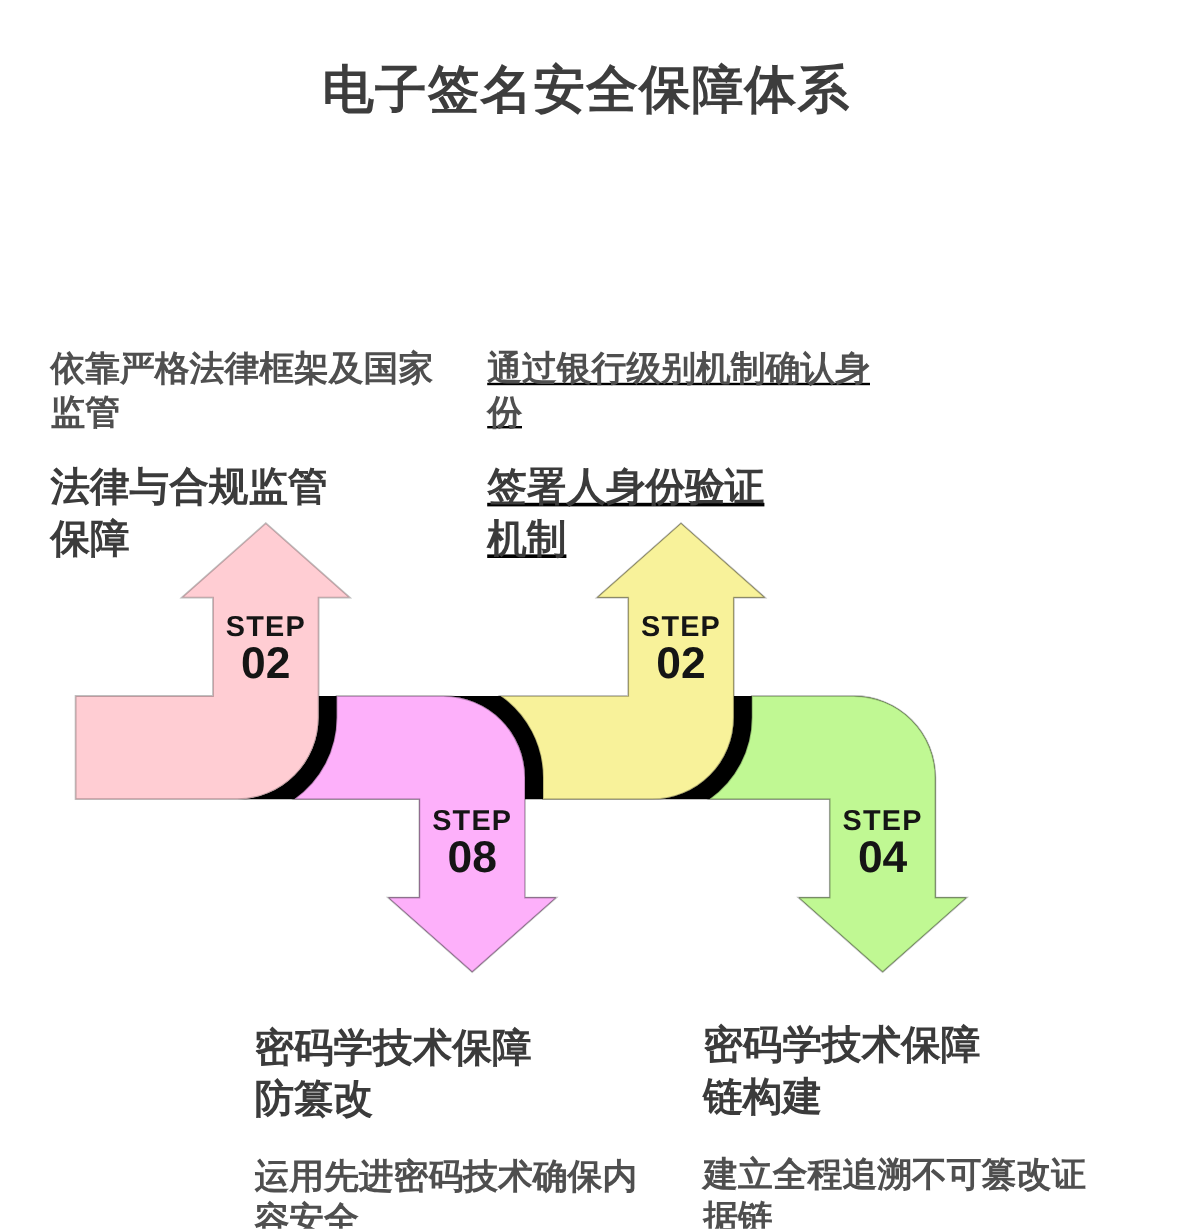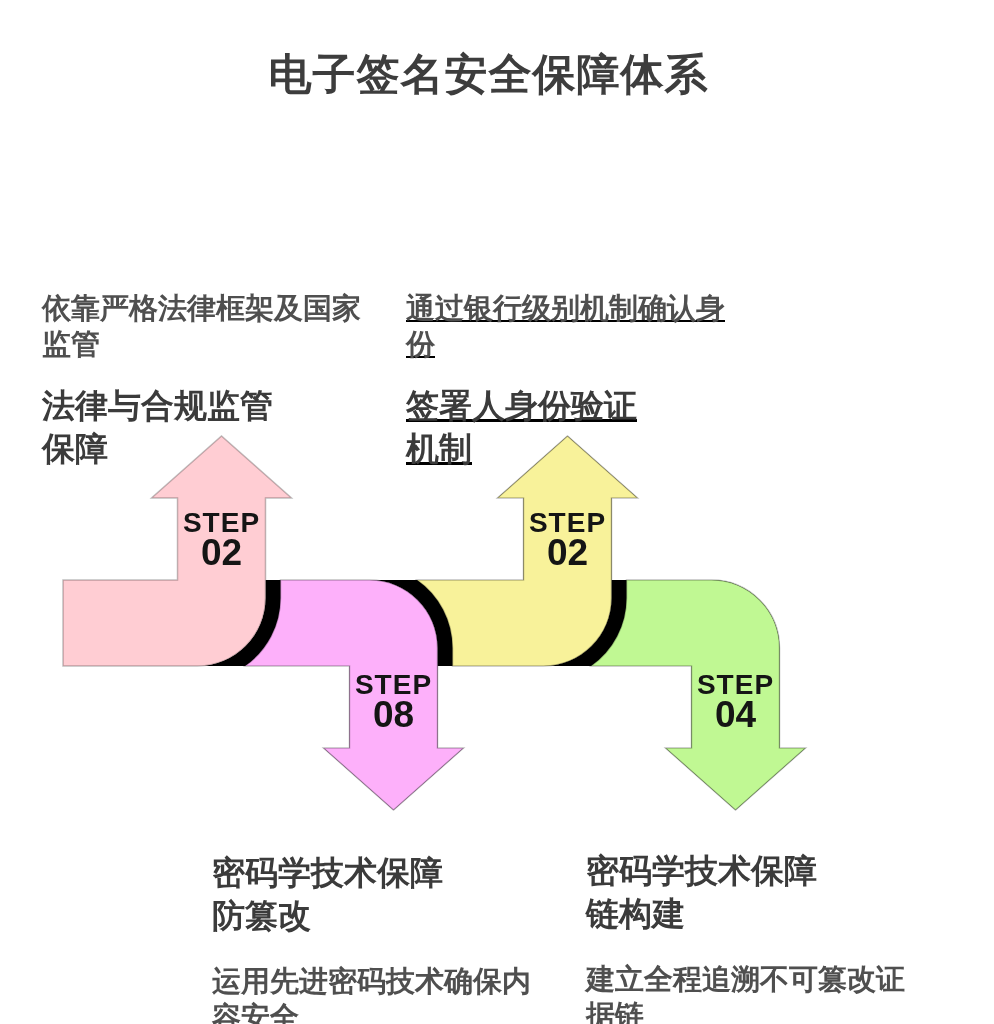--- a/index.html
+++ b/index.html
@@ -35,21 +35,21 @@
     font-size:33px;line-height:43px;font-weight:800;
     color:var(--c-heading_text,#3b3b3b);
   }
   .top-block .step-heading{margin-top:4px;}
   .bottom-block .step-desc{margin-top:8px;}
   .step-label{
     position:absolute;transform:translateX(-50%);
     text-align:center;color:var(--c-step_label_text,#151515);
     font-weight:800;
   }
-  .step-word{display:block;font-size:28px;line-height:25px;letter-spacing:1px;}
+  .step-word{display:block;font-size:24px;line-height:25px;letter-spacing:1px;}
   .step-num{display:block;font-size:37px;line-height:35px;}
 </style>
 </head>
 <body>
 
 <div class="canvas">
 
   <svg class="diagram-svg" width="994" height="1024" viewBox="0 0 994 1024">
 
     <path d="M 611.5,580 H 711.5 A 68 68 0 0 1 779.5,648 V 748 H 805.5 L 735.5,810 L 665.5,748 H 691.5 V 666 H 543.5 A 68 68 0 0 0 611.5,598 Z" fill="#000000"></path>

